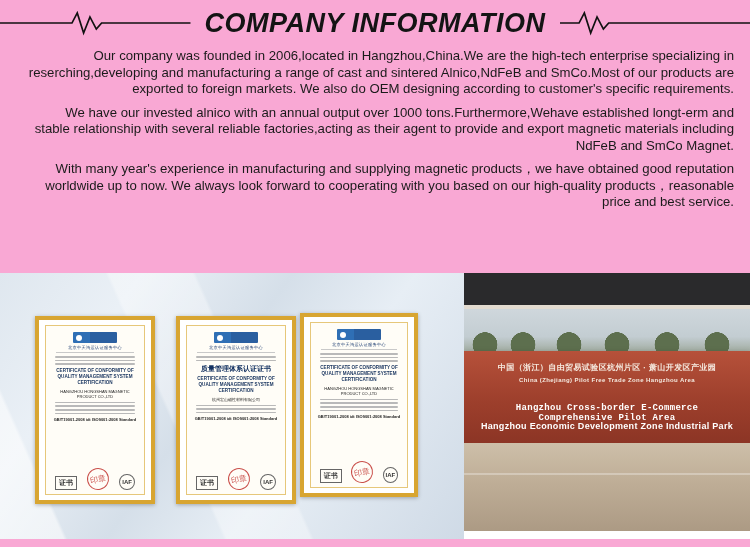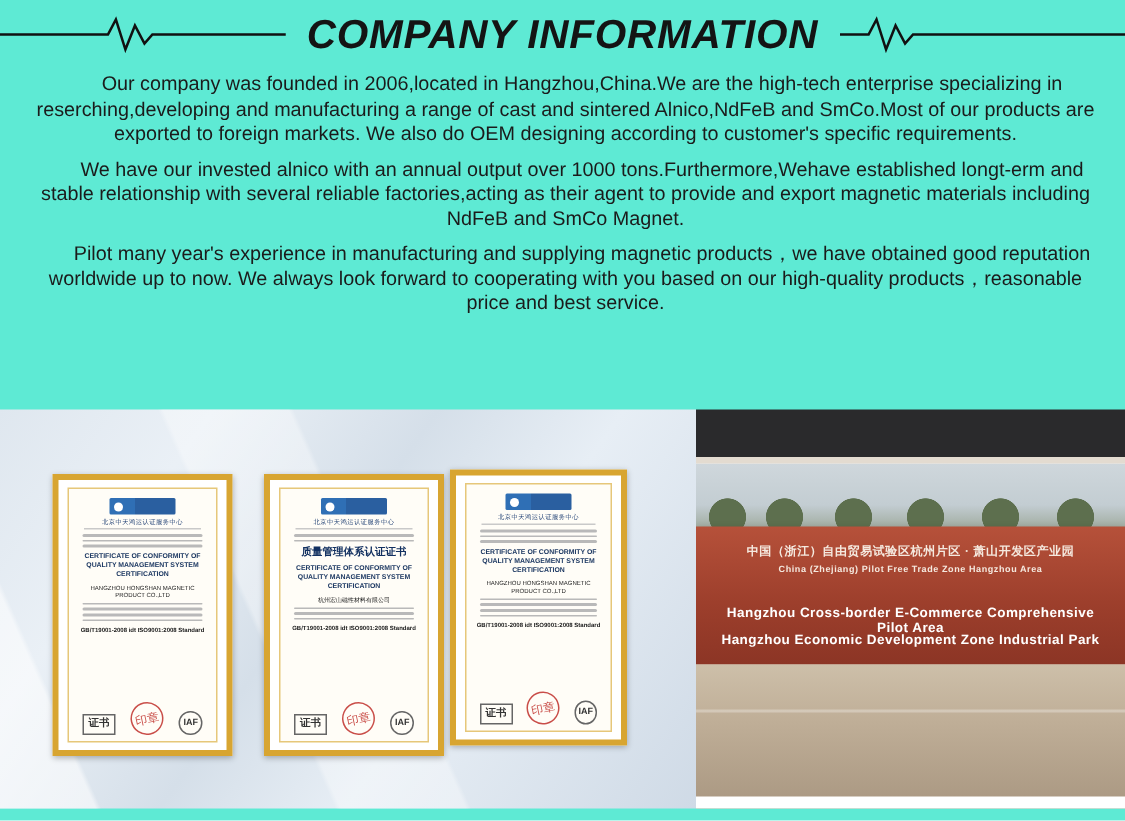--- a/index.html
+++ b/index.html
@@ -6,21 +6,21 @@
   html, body {
     margin: 0; padding: 0;
     width: 750px; height: 547px;
     background: #ffffff;
     font-family: "Liberation Sans", sans-serif;
   }
   #page {
     position: relative;
     width: 750px; height: 547px;
     overflow: hidden;
-    background: #5eead4;
+    background: #f9a8d4;
   }
 
   
   .header {
     position: absolute;
     top: 0; left: 0;
     width: 750px; height: 46px;
     display: flex;
     align-items: center;
     justify-content: center;
@@ -46,21 +46,21 @@
     position: absolute;
     top: 48px; left: 20px;
     width: 714px;
     color: #1b1b1b;
     font-size: 13.2px;
     line-height: 16.5px;
   }
   .body-text p {
     margin: 0 0 7px 0;
     text-indent: 22px;
-    text-align: center;
+    text-align: right;
   }
 
   
   .lower {
     position: absolute;
     left: 0; top: 273px;
     width: 750px; height: 274px;
   }
 
   
@@ -252,20 +252,21 @@
   .wall-line2 { top: 26px; font-size: 6px; }
   .wall-line3 {
     position: absolute;
     left: 14px; top: 52px;
     width: 258px;
     text-align: center;
     color: #ffffff;
     font-size: 9px;
     font-weight: bold;
     letter-spacing: 0.3px;
+    font-family: Liberation Mono, monospace;
   }
   .wall-line4 {
     position: absolute;
     left: 14px; top: 70px;
     width: 258px;
     text-align: center;
     color: #ffffff;
     font-size: 9px;
     font-weight: bold;
     letter-spacing: 0.3px;
@@ -317,21 +318,21 @@
     <div class="pulse-line">
       <svg viewBox="0 0 180 30" preserveAspectRatio="none">
         <polyline points="0,15 12,15 18,15 23,5 29,25 35,9 41,21 46,15 180,15" fill="none" stroke="#111111" stroke-width="1.6"></polyline>
       </svg>
     </div>
   </div>
 
   <div class="body-text">
     <p>Our company was founded in 2006,located in Hangzhou,China.We are the high-tech enterprise specializing in reserching,developing and manufacturing a range of cast and sintered Alnico,NdFeB and SmCo.Most of our products are exported to foreign markets. We also do OEM designing according to customer's specific requirements.</p>
     <p>We have our invested alnico with an annual output over 1000 tons.Furthermore,Wehave established longt-erm and stable relationship with several reliable factories,acting as their agent to provide and export magnetic materials including NdFeB and SmCo Magnet.</p>
-    <p>Pilot many year's experience in manufacturing and supplying magnetic products，we have obtained good reputation worldwide up to now. We always look forward to cooperating with you based on our high-quality products，reasonable price and best service.</p>
+    <p>With many year's experience in manufacturing and supplying magnetic products，we have obtained good reputation worldwide up to now. We always look forward to cooperating with you based on our high-quality products，reasonable price and best service.</p>
   </div>
 
   <div class="lower">
 
     <div class="certs-area">
 
       <div class="cert c1">
         <div class="cert-inner">
           <span class="cert-logo"></span>
           <div class="cert-cn">北京中天鸿运认证服务中心</div>

